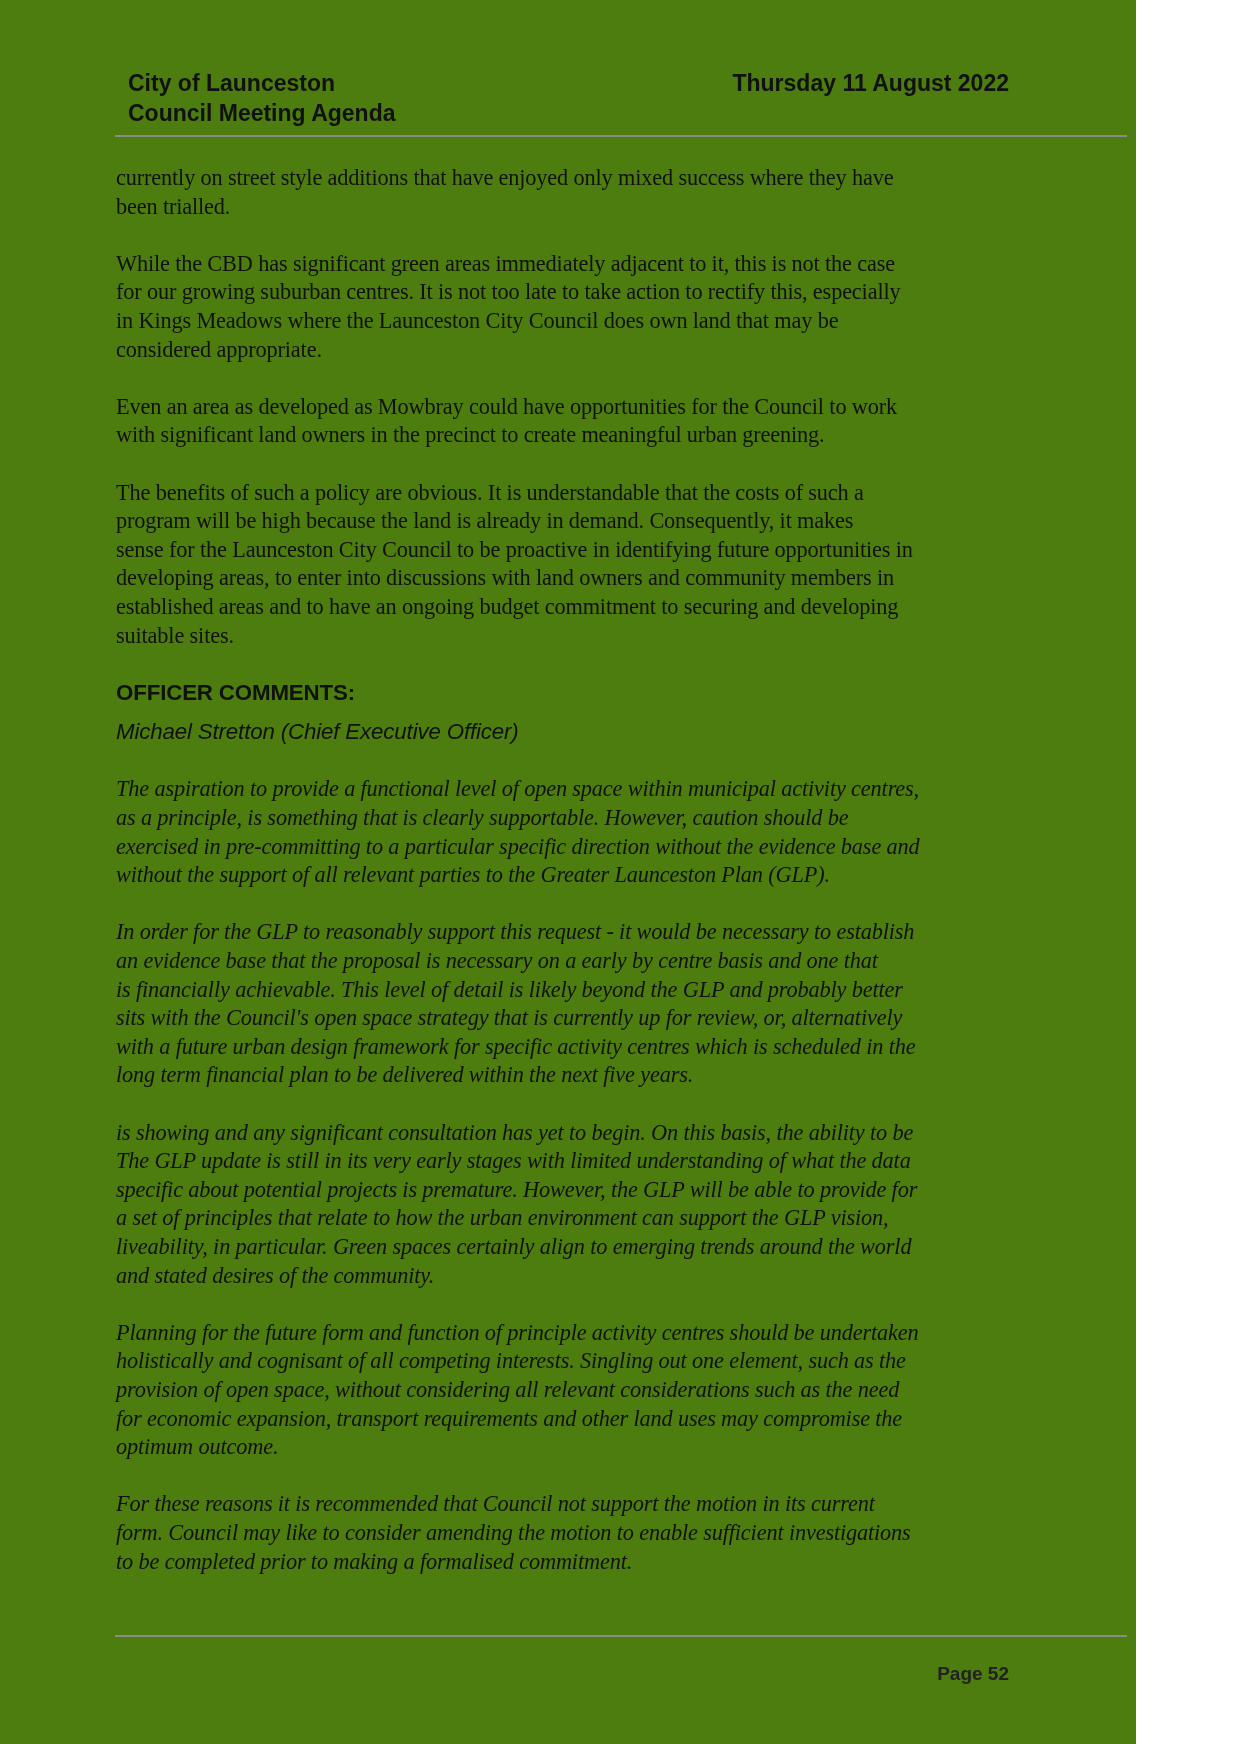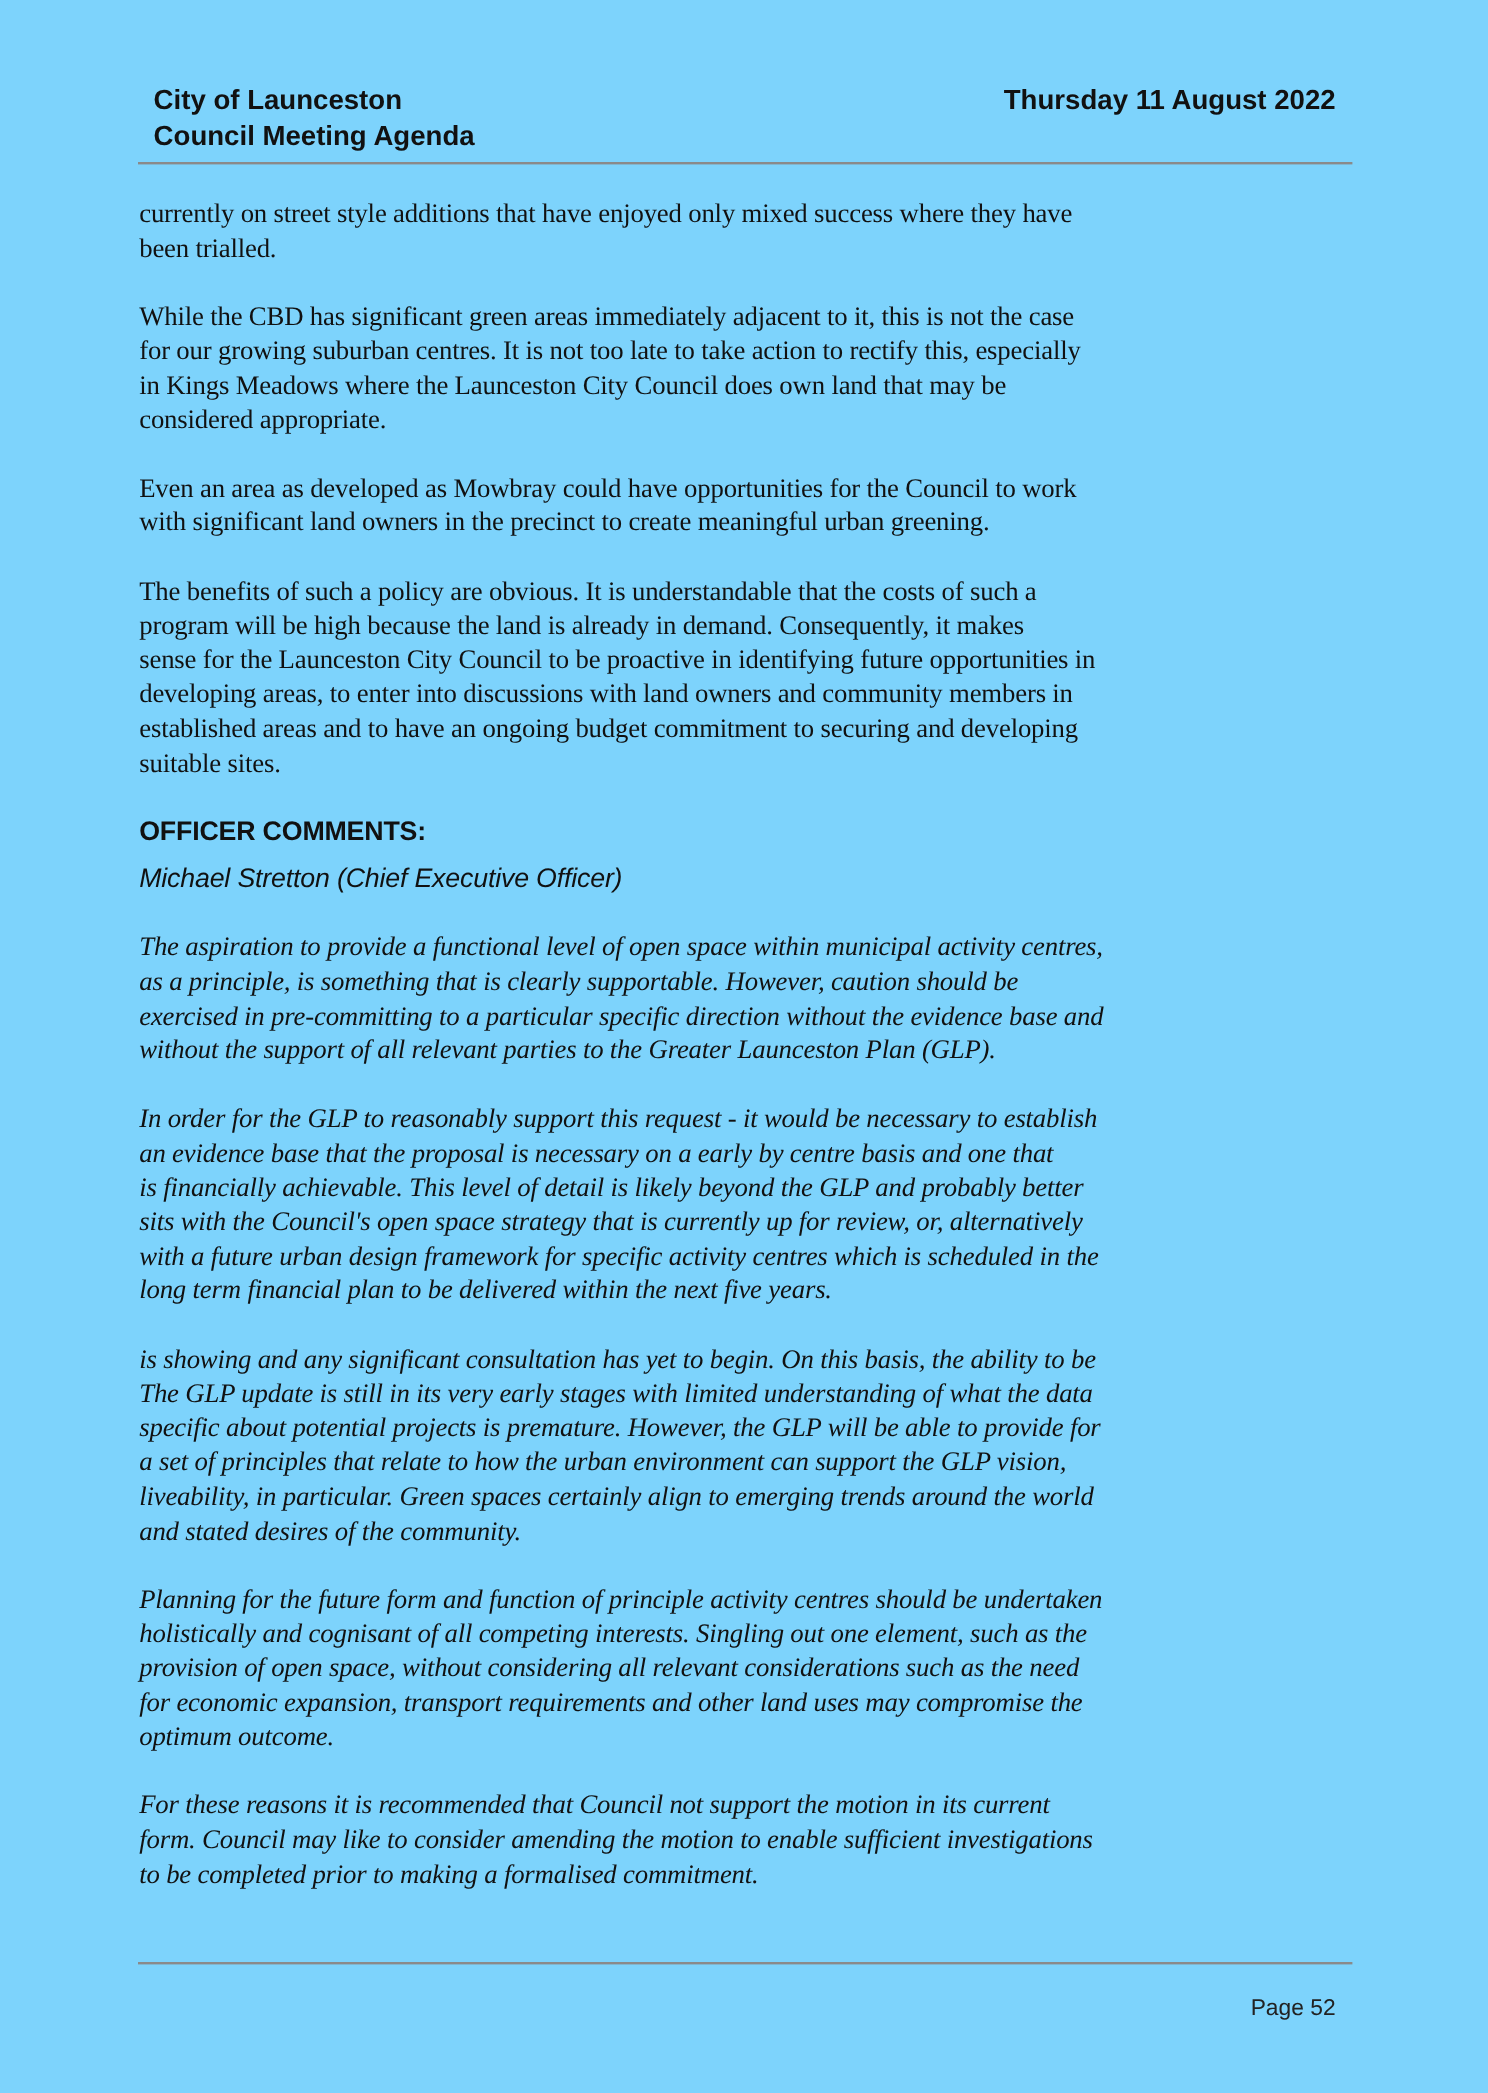--- a/index.html
+++ b/index.html
@@ -1,30 +1,30 @@
 <!DOCTYPE html>
 <html><head>
 <meta charset="utf-8">
 <style>
   html, body { margin: 0; padding: 0; background: #ffffff; }
   body { width: 1240px; height: 1744px; position: relative; overflow: hidden;
          font-family: "Liberation Sans", sans-serif; color: #111111; }
-  .page { position: absolute; left: 0; top: 0; width: 1240px; height: 1744px; background: #7dd3fc; }
+  .page { position: absolute; left: 0; top: 0; width: 1136px; height: 1744px; background: #4d7c0f; }
   .hdr-left { position: absolute; left: 128px; top: 68px; font-weight: bold; font-size: 23px; line-height: 30px; color: #111; }
   .hdr-right { position: absolute; right: 127px; top: 68px; font-weight: bold; font-size: 23px; line-height: 30px; color: #111; text-align: center; }
   .rule { position: absolute; left: 115px; width: 1012px; height: 0; border-top: 2px solid #8a8a8a; }
   .rule.top { top: 135px; }
   .rule.bottom { top: 1635px; }
   .body { position: absolute; left: 116px; top: 164px; width: 1020px; font-size: 22.3px; line-height: 28.6px; letter-spacing: -0.15px; }
   .para { margin: 0 0 28.6px 0; font-family: Liberation Serif, serif; }
   .para .ln { display: block; white-space: nowrap; }
   .heading { font-weight: bold; margin: 5px 0 11px 0; }
   .italic { font-style: italic; }
   .author { margin: 0 0 28.6px 0; }
-  .footer { position: absolute; right: 127px; top: 1663px; font-size: 19px; font-weight: normal; color: #222; text-align: center; }
+  .footer { position: absolute; right: 127px; top: 1663px; font-size: 19px; font-weight: bold; color: #222; text-align: center; }
 </style>
 </head>
 <body>
 
 <div class="page">
   <div class="hdr-left">
     <div>City of Launceston</div>
     <div>Council Meeting Agenda</div>
   </div>
   <div class="hdr-right">Thursday 11 August 2022</div>

